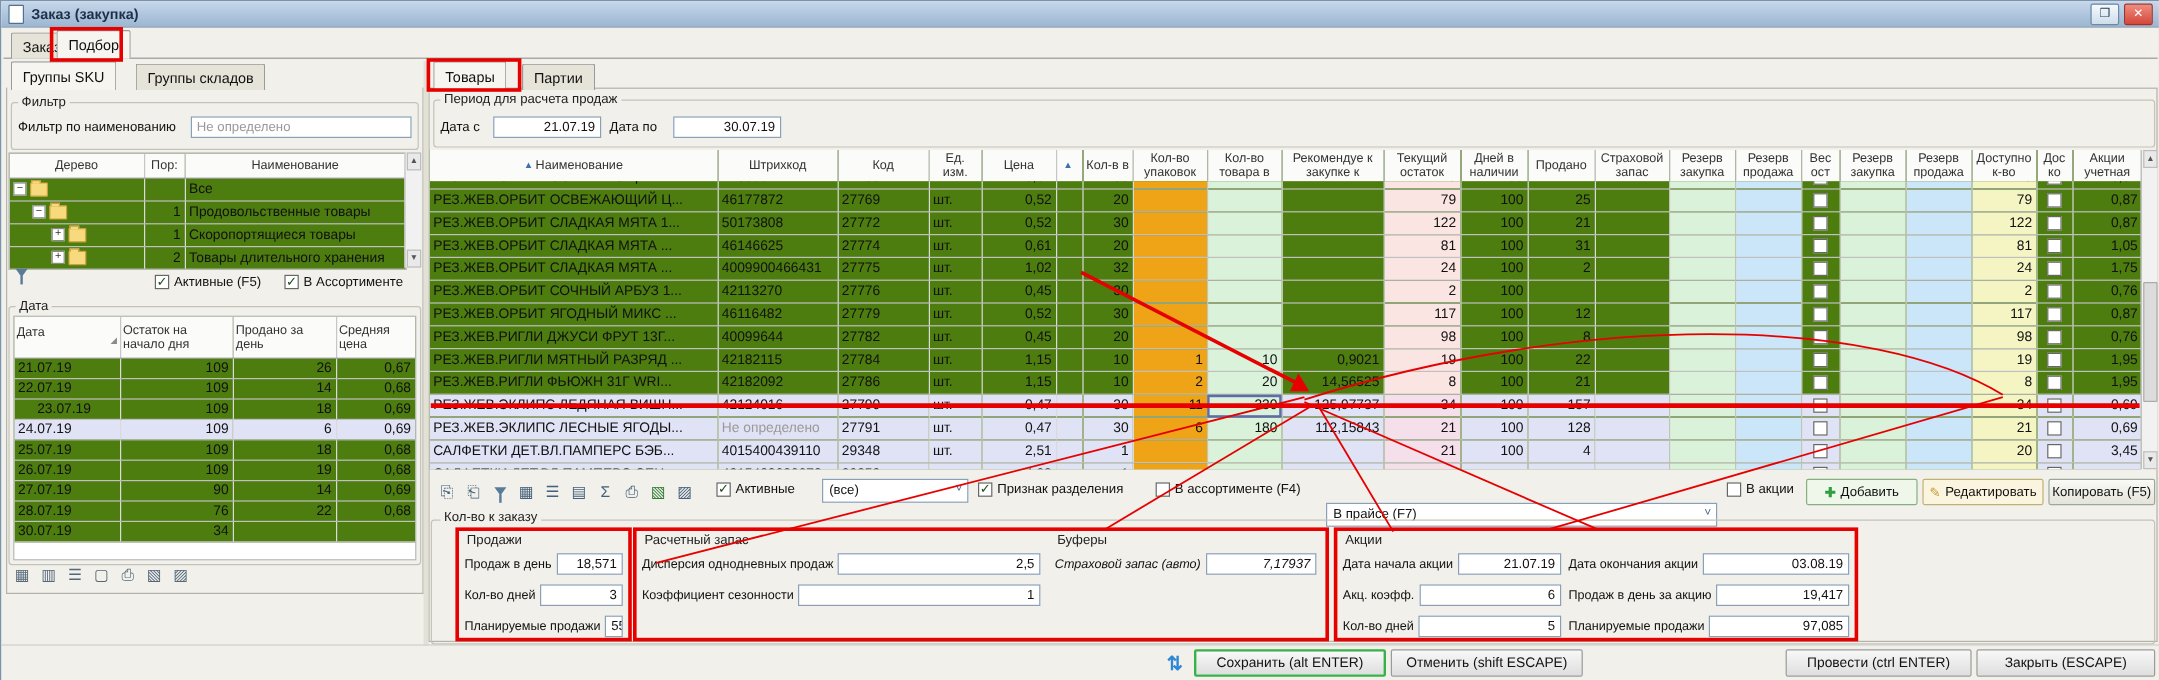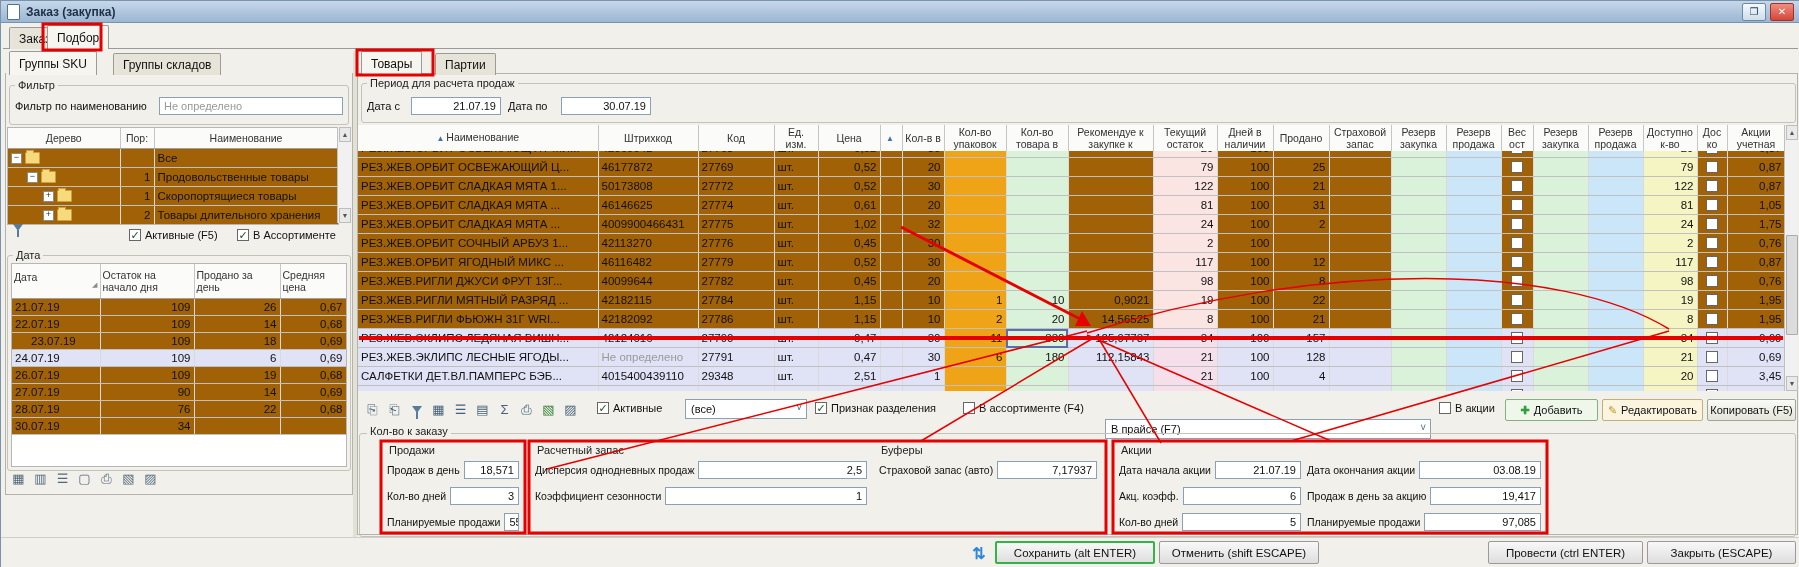--- a/index.html
+++ b/index.html
@@ -22,21 +22,21 @@
   .t-zakaz{left:8px;top:26px;}  .t-podbor{left:46px;top:24px;}
   .ltab1{left:8px;top:50px;}    .ltab2{left:112px;top:52px;}
   .rtab1{left:360px;top:50px;}  .rtab2{left:434px;top:52px;}
   .content-l{position:absolute;left:4px;top:72px;width:348px;height:422px;border:1px solid #b3b3ab;border-top:none;box-sizing:border-box;}
   .content-r{position:absolute;left:356px;top:72px;width:1441px;height:462px;border:1px solid #b3b3ab;box-sizing:border-box;}
   .splitter{position:absolute;left:352px;top:50px;width:4px;bottom:30px;background:#e3e1d6;}
   
   .gbox{position:absolute;border:1px solid #c3c3ba;border-radius:3px;}
   .glab{position:absolute;background:#f1f0ea;padding:0 3px;font-size:11px;color:#222;white-space:nowrap;z-index:2;}
   
-  table{border-collapse:collapse;table-layout:fixed;background:#a16207;}
+  table{border-collapse:collapse;table-layout:fixed;background:#4d7c0f;}
   th{background:#fbfbfa;font-weight:normal;color:#333;border-right:1px solid #c6c6c6;border-bottom:1px solid #9f9f9f;
      font-size:10.5px;line-height:12px;padding:1px 2px;overflow:hidden;text-align:center;vertical-align:middle;}
   td{border-right:1px solid #dadada;border-bottom:1px solid #c0c0c0;padding:0 3px;height:18px;overflow:hidden;
      white-space:nowrap;font-size:11.5px;vertical-align:middle;}
   .a-l{text-align:left;} .a-r{text-align:right;}
   .sorta{color:#3f6fb4;font-size:8px;margin-right:2px;vertical-align:middle;}
   .sorts{color:#8a8a8a;font-size:7px;float:right;margin-top:8px;}
   
   .bg-orange{background:#efa417;} .bg-green{background:#d9f2d9;} .bg-pink{background:#fbe5e3;}
   .bg-blue{background:#cbe6f8;}  .bg-yellow{background:#f5f5c4;}
@@ -215,20 +215,26 @@
             <td class="a-l" style="height: 16px; padding-left: 19px;">23.07.19</td>
             <td class="a-r" style="height: 16px;">109</td>
             <td class="a-r" style="height: 16px;">18</td>
             <td class="a-r" style="height: 16px;">0,69</td>
           </tr>
           <tr class="hl" style="height: 15px;">
             <td class="a-l" style="height: 16px;">24.07.19</td>
             <td class="a-r" style="height: 16px;">109</td>
             <td class="a-r" style="height: 16px;">6</td>
             <td class="a-r" style="height: 16px;">0,69</td>
+          </tr>
+          <tr style="height: 17px;">
+            <td class="a-l" style="height: 16px;">25.07.19</td>
+            <td class="a-r" style="height: 16px;">109</td>
+            <td class="a-r" style="height: 16px;">18</td>
+            <td class="a-r" style="height: 16px;">0,68</td>
           </tr>
           <tr style="height: 17px;">
             <td class="a-l" style="height: 16px;">26.07.19</td>
             <td class="a-r" style="height: 16px;">109</td>
             <td class="a-r" style="height: 16px;">19</td>
             <td class="a-r" style="height: 16px;">0,68</td>
           </tr>
           <tr style="height: 17px;">
             <td class="a-l" style="height: 16px;">27.07.19</td>
             <td class="a-r" style="height: 16px;">90</td>
@@ -763,21 +769,21 @@
         <span class="plab">Дисперсия однодневных продаж</span>
         <span class="pinp">2,5</span>
       </div>
       <div class="prow">
         <span class="plab">Коэффициент сезонности</span>
         <span class="pinp">1</span>
       </div>
     </div>
 
   <span class="ptitle" style="left:880px;top:443px;">Буферы</span>
-  <div class="pcol" style="left:878px;top:456px;width:218px;" id="panel-buffers">
+  <div class="pcol" style="left:878px;top:456px;width:218px;font-style:italic;" id="panel-buffers">
       <div class="prow">
         <span class="plab">Страховой запас (авто)</span>
         <span class="pinp">7,17937</span>
       </div>
     </div>
 
   <span class="ptitle" style="left:1120px;top:443px;">Акции</span>
   <div class="pcol" style="left:1118px;top:456px;width:182px;" id="promo-c1">
       <div class="prow">
         <span class="plab">Дата начала акции</span>

